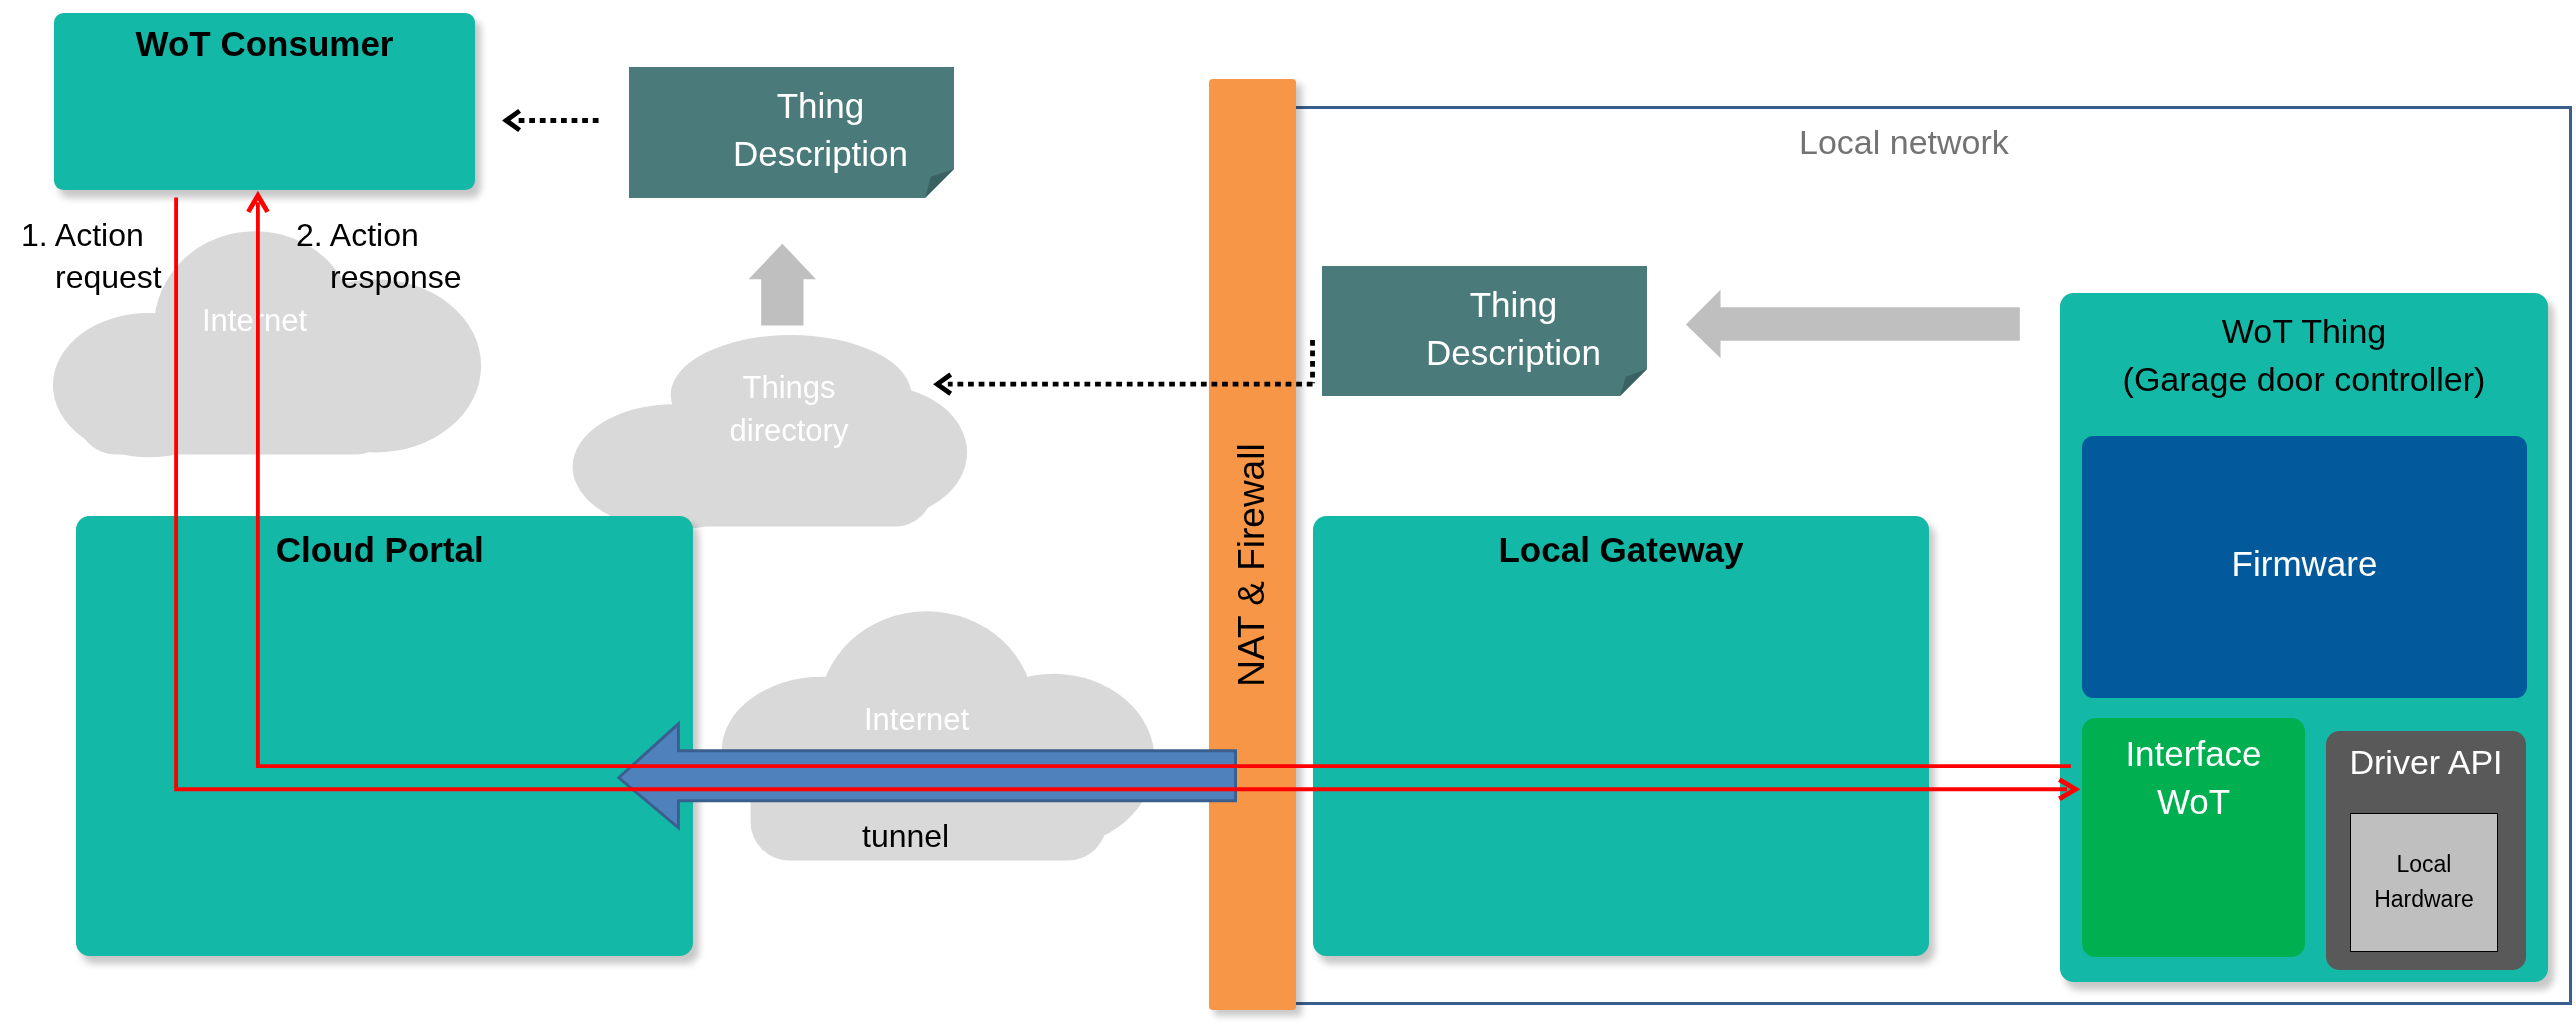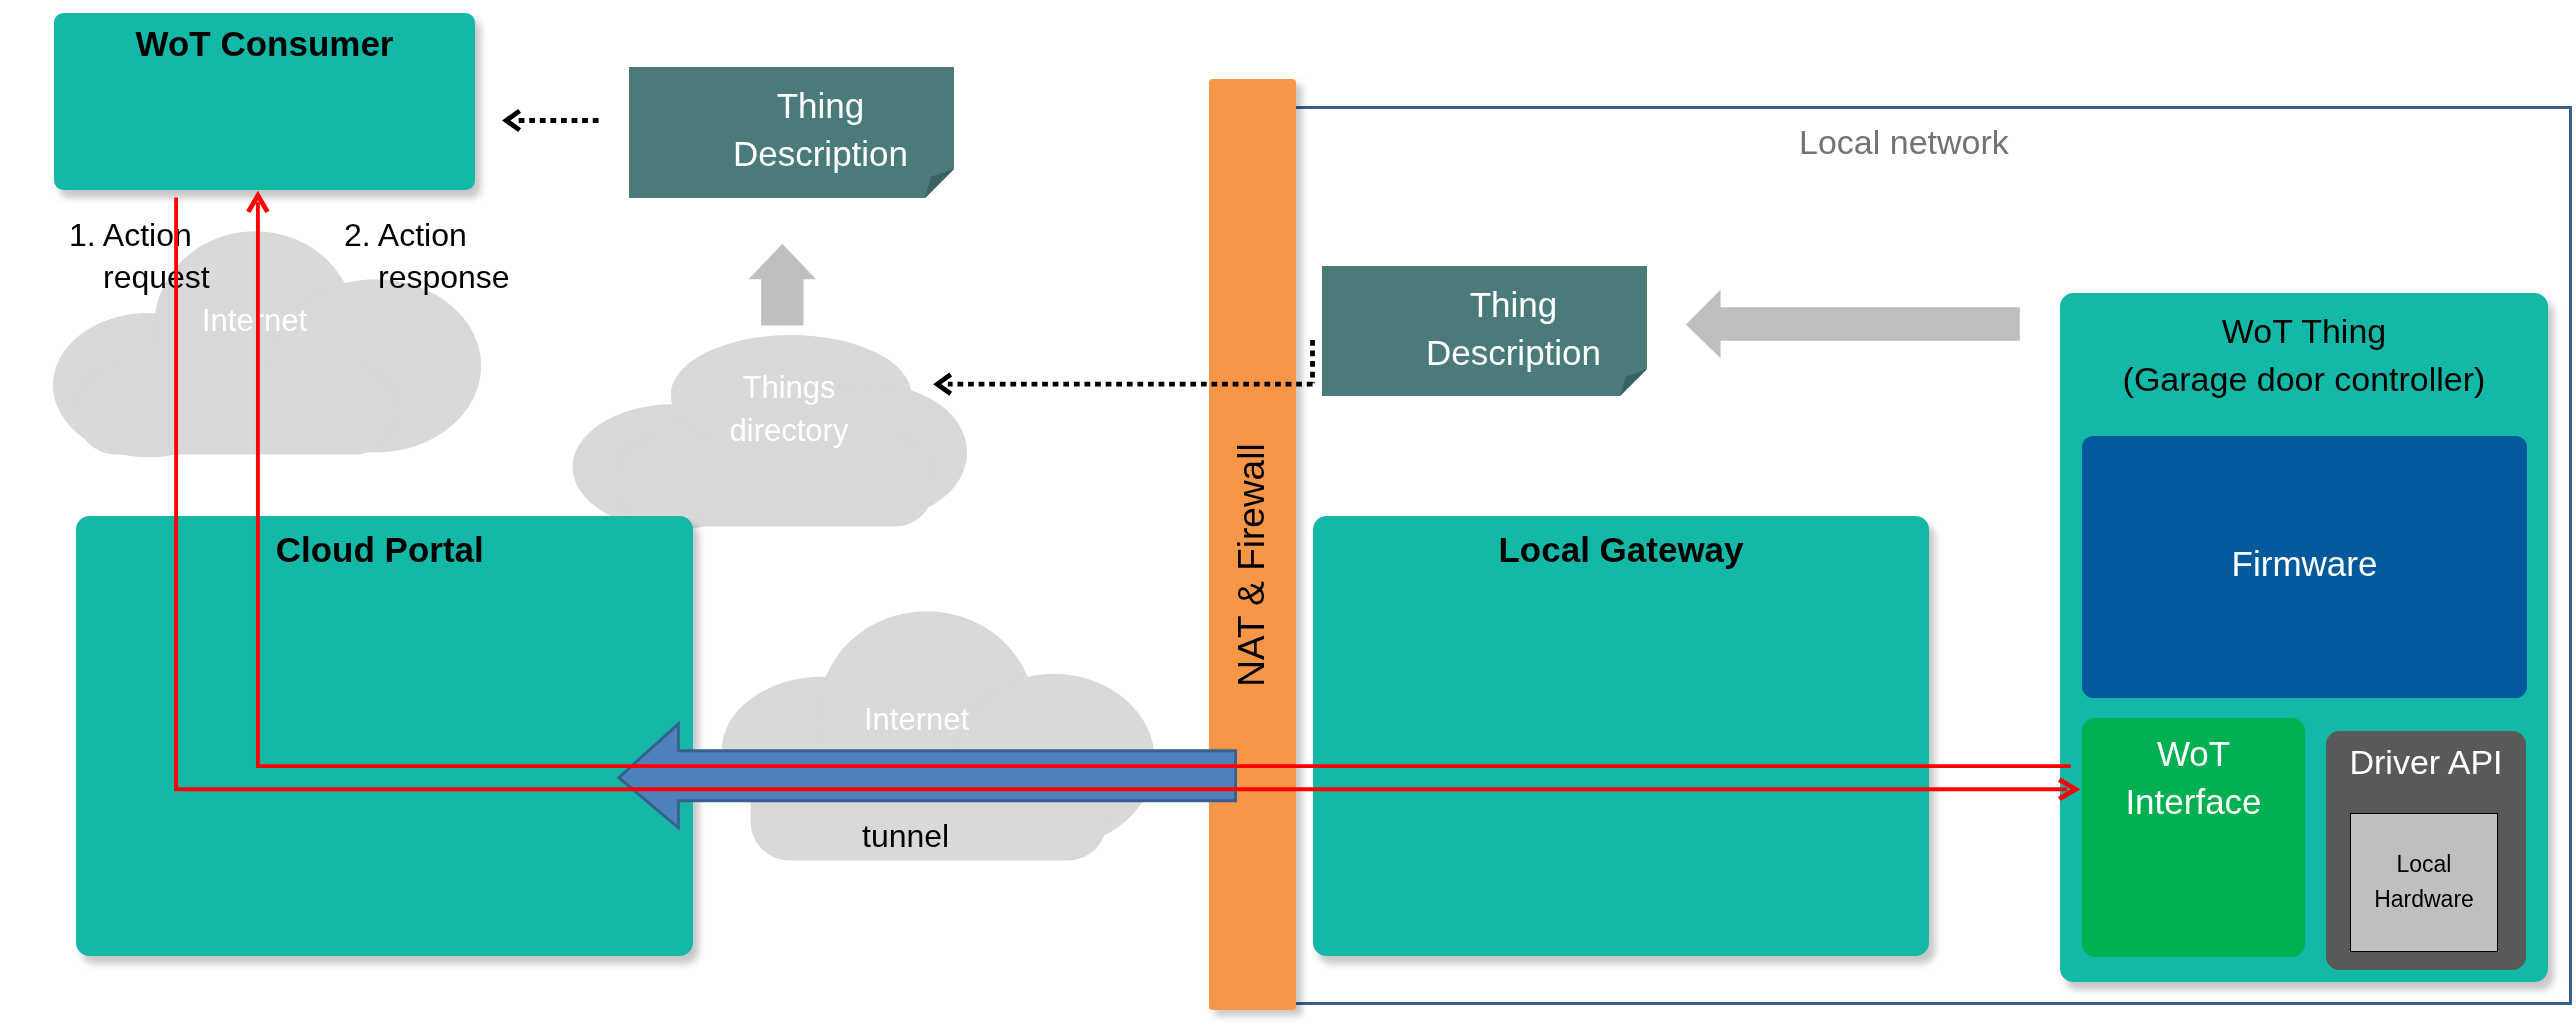--- a/index.html
+++ b/index.html
@@ -6,21 +6,21 @@
   body { width:2576px; height:1031px; position:relative; overflow:hidden;
          font-family:"Liberation Sans", sans-serif; }
   .abs { position:absolute; }
   .box { position:absolute; background:#14b8a6; border-radius:13.5px;
          box-shadow:5.8px 7.7px 7.7px rgba(0,0,0,0.22); }
   .box-title { position:absolute; left:0; right:0; text-align:center;
                font-weight:bold; color:#000; font-size:35px; }
   .td { position:absolute; background:#4a7a7a; color:#fff; }
   .td .txt { position:absolute; left:0; right:0; text-align:center;
              font-size:35px; line-height:48px; }
-  .label { position:absolute; font-size:32px; color:#000; line-height:42px;margin-left:48px; }
+  .label { position:absolute; font-size:32px; color:#000; line-height:42px; }
 </style>
 </head>
 <body>
 
 <div class="abs" style="left:1289px; top:106px; width:1280px; height:893px; border:3.8px solid #3a5f8e; border-left:none;"></div>
 <div class="abs" style="left:1799px; top:123px; font-size:34px; color:#737373;">Local network</div>
 
 <svg class="abs" style="left:0; top:0;" width="2576" height="1031" viewBox="0 0 2677 1071">
 
   <g fill="#d9d9d9">
@@ -60,22 +60,22 @@
 <div class="box" style="left:2060px; top:293px; width:488px; height:689px;">
   <div class="abs" style="left:22px; top:143px; width:445px; height:262px; background:#02599c; border-radius:11.5px;">
     <div style="position:absolute; left:0; right:0; top:108px; text-align:center; color:#fff; font-size:35px;">Firmware</div>
   </div>
   <div class="abs" style="left:0; right:0; top:13.5px; text-align:center; font-size:34px; line-height:48px; color:#000;">
     <div>WoT Thing</div>
     <div>(Garage door controller)</div>
   </div>
   <div class="abs" style="left:22px; top:425px; width:223px; height:239px; background:#00b050; border-radius:13.5px;">
     <div style="position:absolute; left:0; right:0; top:11.5px; text-align:center; color:#fff; font-size:35px; line-height:48px;">
+      <div>Interface</div>
       <div>WoT</div>
-      <div>Interface</div>
     </div>
   </div>
   <div class="abs" style="left:266px; top:425px; width:200px; height:239px; background:#595959; border-radius:13.5px;margin-top:13px;">
     <div style="position:absolute; left:0; right:0; top:11.5px; text-align:center; color:#fff; font-size:34px;">Driver API</div>
     <div style="position:absolute; left:24px; top:82px; width:146px; height:137px; background:#bfbfbf; border:1.4px solid #000;">
       <div style="position:absolute; left:0; right:0; top:33px; text-align:center; color:#000; font-size:23px; line-height:35px;">
         <div>Local</div>
         <div>Hardware</div>
       </div>
     </div>

